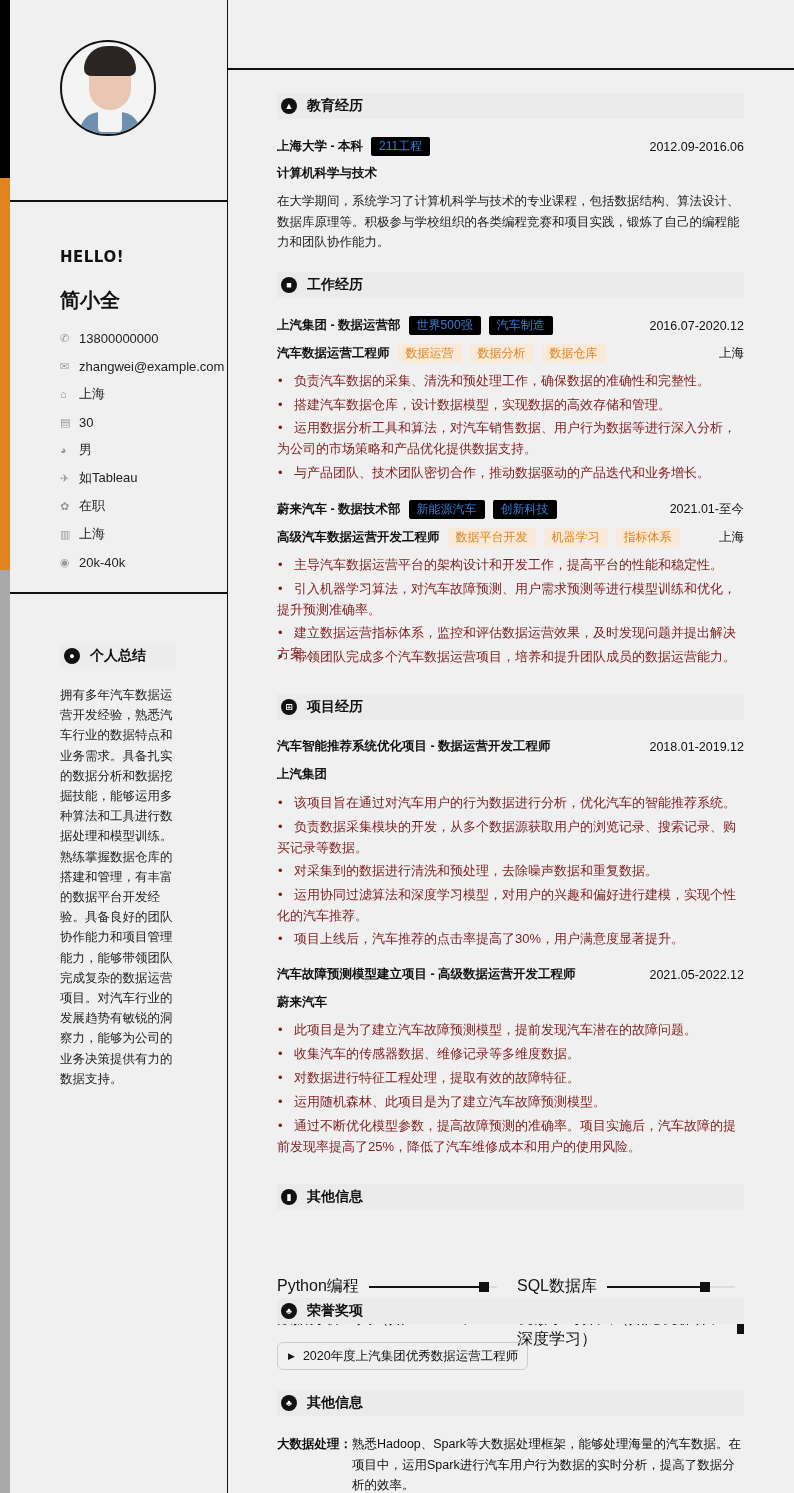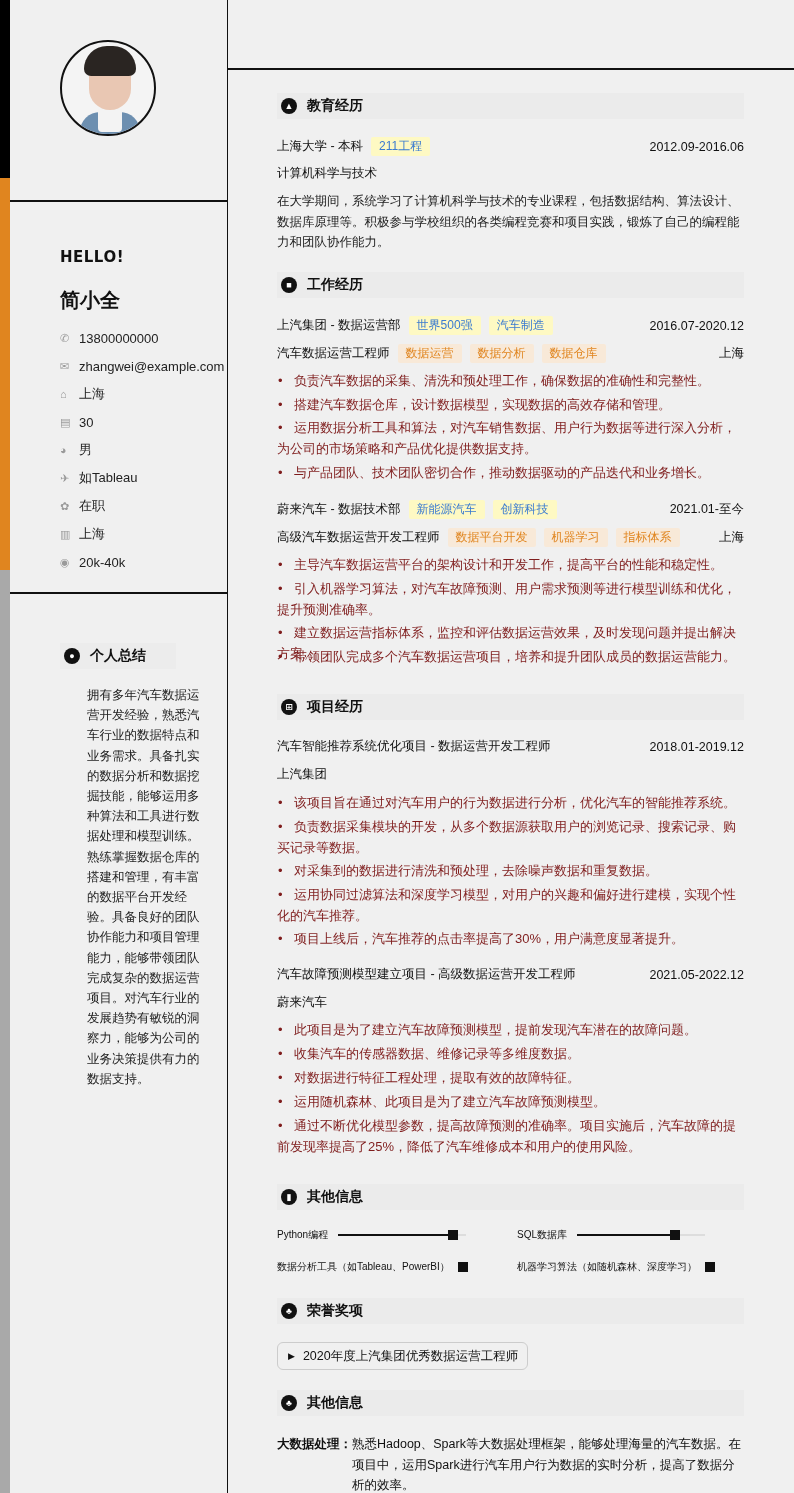--- a/index.html
+++ b/index.html
@@ -21,36 +21,36 @@
   .avatar .collar { position: absolute; left: 36px; top: 66px; width: 24px; height: 24px; background: #f3f3f3; border-radius: 4px; }
 
   .hello { position: absolute; left: 60px; top: 248px; font-family: "DejaVu Sans", sans-serif; font-weight: 900; font-size: 15px; letter-spacing: 0.5px; }
   .name { position: absolute; left: 60px; top: 287px; font-size: 20px; font-weight: bold; }
   .info { position: absolute; left: 60px; top: 324px; }
   .info-row { display: flex; align-items: center; height: 28px; font-size: 13px; color: #222; }
   .info-row .ic { width: 19px; color: #9a9a9a; font-size: 11px; display: inline-block; }
 
   .sum-head { position: absolute; left: 60px; top: 643px; width: 116px; height: 26px; background: #ececec; display: flex; align-items: center; padding-left: 4px; font-size: 14px; font-weight: bold; }
   .circ-ic { width: 16px; height: 16px; border-radius: 50%; background: #111; color: #fff; font-size: 9px; display: inline-flex; align-items: center; justify-content: center; margin-right: 10px; }
-  .summary { position: absolute; left: 60px; top: 685px; width: 116px; font-size: 12.5px; line-height: 20.2px; color: #222; word-break: break-all; margin-left: 27px; }
+  .summary { position: absolute; left: 60px; top: 685px; width: 116px; font-size: 12.5px; line-height: 20.2px; color: #222; word-break: break-all; }
 
   .topline { position: absolute; left: 228px; top: 68px; width: 566px; height: 1.5px; background: #111; }
   .main { position: absolute; left: 277px; top: 0; width: 467px; }
   .sec-head { position: absolute; left: 0; width: 467px; height: 26px; background: #ebebeb; display: flex; align-items: center; padding-left: 4px; font-size: 14px; font-weight: bold; }
   .row { position: absolute; left: 0; width: 467px; display: flex; align-items: center; font-size: 12.5px; }
-  .row .bold { font-weight: normal; }
+  .row .bold { font-weight: bold; }
   .row .right { margin-left: auto; font-weight: normal; }
   .tag { font-size: 12px; padding: 1px 8px; margin-left: 8px; border-radius: 2px; }
-  .tag.blue { color: #3b7bd0; background: #fef9c3; }
+  .tag.blue { color: #3b7bd0; background: #000000; }
   .tag.orange { color: #e0851f; background: #f8e9d8; }
   .para { position: absolute; left: 0; width: 467px; font-size: 12.5px; line-height: 20.5px; color: #222; }
   .bul { position: absolute; left: 0; width: 467px; font-size: 13px; line-height: 20.5px; color: #7f1d1d; }
   .bul::before { content: "•"; display: inline-block; width: 16px; padding-left: 1px; }
 
-  .skill { position: absolute; font-size: 10px; display: flex; align-items: center; }
+  .skill { position: absolute; font-size: 16px; display: flex; align-items: center; margin-top: 48px; }
   .bar { position: relative; height: 2px; background: #ddd; margin-left: 10px; }
   .bar .fill { position: absolute; left: 0; top: 0; height: 2px; background: #111; }
   .bar .knob { position: absolute; top: -4px; width: 10px; height: 10px; background: #111; }
   .knobonly { width: 10px; height: 10px; background: #111; margin-left: 8px; display: inline-block; }
 
   .award { position: absolute; left: 0; top: 1342px; height: 28px; width: 251px; border: 1px solid #ccc; border-radius: 6px; display: flex; align-items: center; padding-left: 10px; font-size: 12.5px; }
   .award .tri { font-size: 9px; margin-right: 8px; }
   .other { position: absolute; left: 0; top: 1434px; width: 467px; display: flex; font-size: 12.5px; line-height: 20.5px; }
   .other .lab { font-weight: bold; white-space: nowrap; }
 </style>

